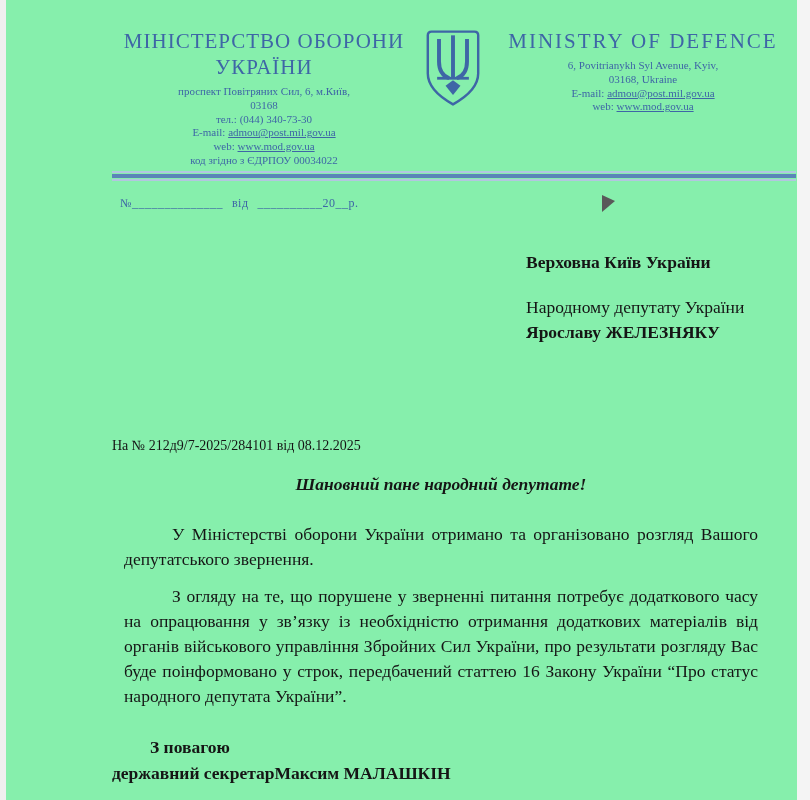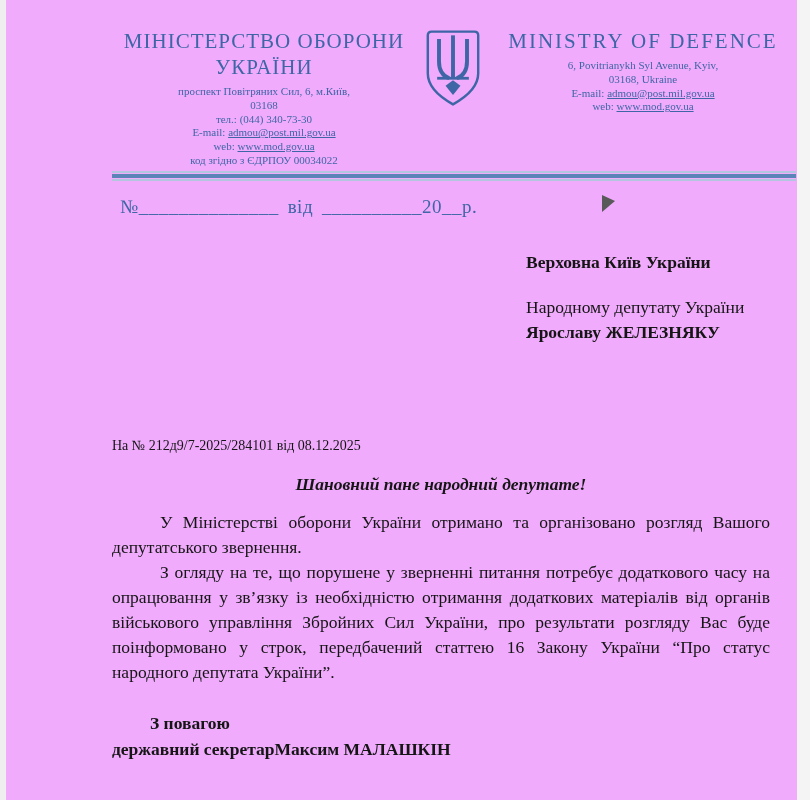--- a/index.html
+++ b/index.html
@@ -11,21 +11,21 @@
     --edge:#efefef;
   }
   html,body{margin:0;padding:0;}
   body{
     width:810px;height:800px;
     background:#ffffff;
     font-family:"Liberation Serif","DejaVu Serif",serif;
     color:var(--text);
     overflow:hidden;
   }
-  .page{position:relative;width:810px;height:800px;background:#f0abfc;}
+  .page{position:relative;width:810px;height:800px;background:#86efac;}
   .edge-left{position:absolute;left:0;top:0;width:6px;height:800px;background:var(--edge);}
   .edge-right{position:absolute;right:0;top:0;width:13px;height:800px;background:#f4f4f4;}
 
   
   .letterhead{position:absolute;top:28px;left:108px;right:10px;display:flex;color:var(--accent);}
   .lh-block{text-align:center;}
   .lh-left{width:312px;}
   .lh-center{width:66px;display:flex;justify-content:center;align-items:flex-start;}
   .lh-right{flex:1;}
   .lh-title{font-size:21px;line-height:26px;letter-spacing:1px;white-space:nowrap;}
@@ -33,46 +33,46 @@
   .lh-sub{font-size:11px;line-height:13.8px;margin-top:5px;}
   .lh-sub div{white-space:nowrap;}
   .lh-link{color:var(--accent);text-decoration:underline;}
 
   
   .rule{position:absolute;top:171px;left:112px;width:684px;}
   .rule .thin{height:2px;background:var(--rule-light);}
   .rule .thick{height:4px;background:var(--rule);margin:1px 0;}
 
   
-  .ref-blank{position:absolute;top:196px;left:120px;font-size:19px;color:var(--accent);white-space:nowrap;}
+  .ref-blank{position:absolute;top:196px;left:120px;font-size:12px;color:var(--accent);white-space:nowrap;}
   .ref-blank span{letter-spacing:0.5px;}
   .sp{display:inline-block;width:9px;}
 
   
   .cursor{position:absolute;left:602px;top:195px;width:0;height:0;
     border-left:13px solid var(--cursor);
     border-top:6px solid transparent;
     border-bottom:11px solid transparent;}
 
   
   .addressee{position:absolute;top:250px;left:526px;font-size:17.5px;line-height:25px;}
   .addressee .b{font-weight:bold;}
   .addressee .gap{height:20px;}
 
   
   .reply-ref{position:absolute;top:438px;left:112px;font-size:14px;}
   .salutation{position:absolute;top:474px;left:112px;width:658px;text-align:center;
     font-weight:bold;font-style:italic;font-size:17.5px;}
   .body-text{position:absolute;top:510px;left:112px;width:658px;
     font-size:17.5px;line-height:25px;text-align:justify;}
-  .body-text p{margin:0;text-indent:48px;}
+  .body-text p{margin:12px;text-indent:48px;}
 
   
   .signature{position:absolute;top:710px;left:112px;width:656px;font-size:17.5px;line-height:26px;font-weight:bold;}
-  .sig-row1{padding-left:38px;}
+  .sig-row1{padding-left:38px;margin-top:24px;}
   .sig-row2{display:flex;justify-content:flex-start;}
 </style>
 </head>
 <body>
 
 <div class="page">
   <div class="edge-left"></div>
   <div class="edge-right"></div>
 
   <div class="letterhead">

